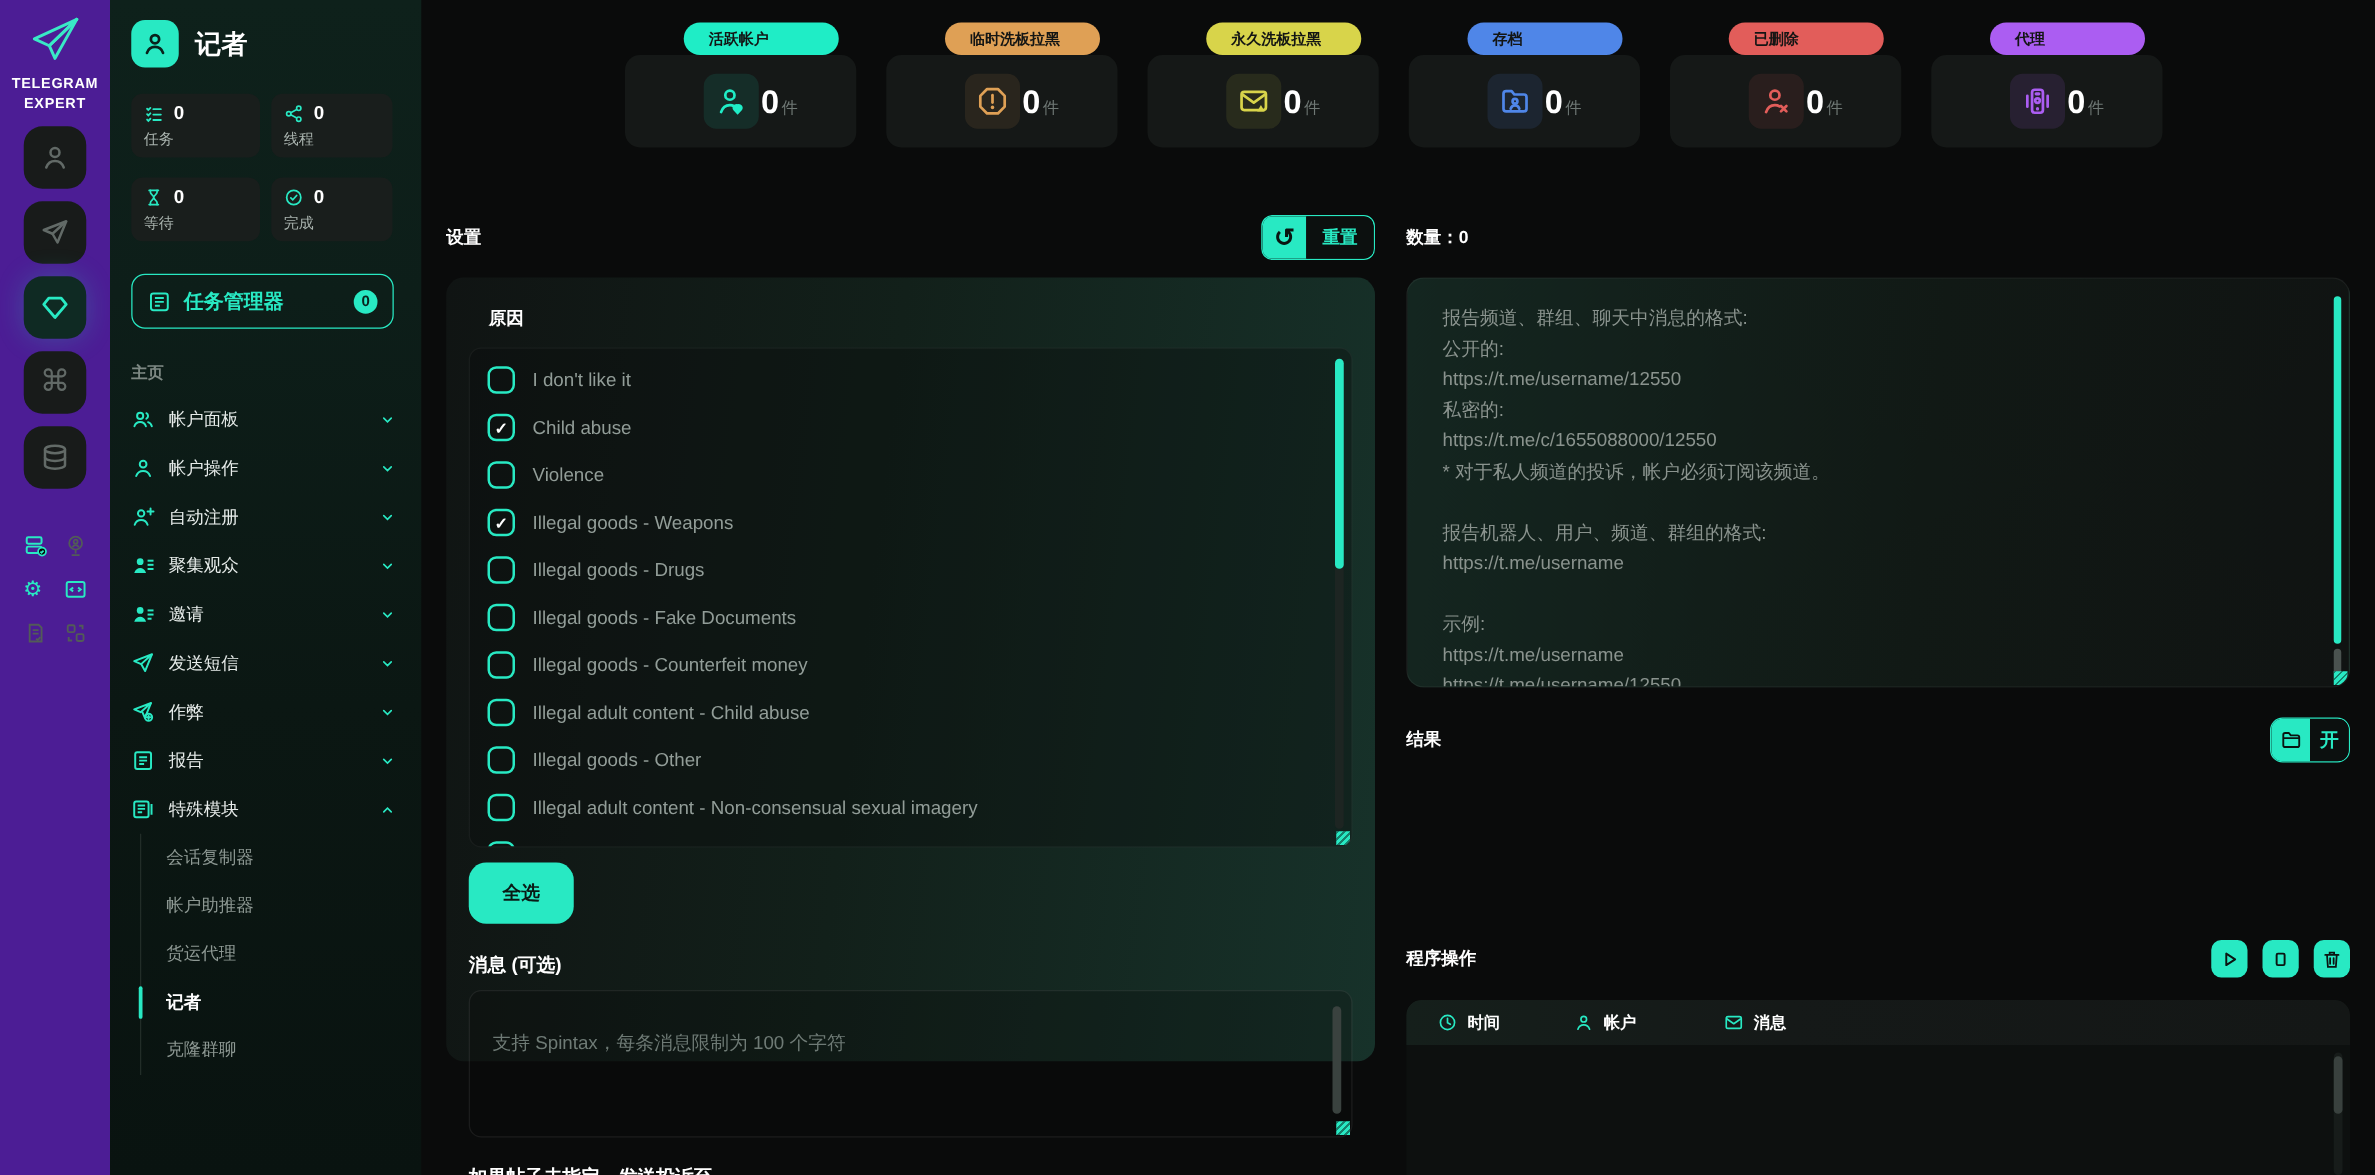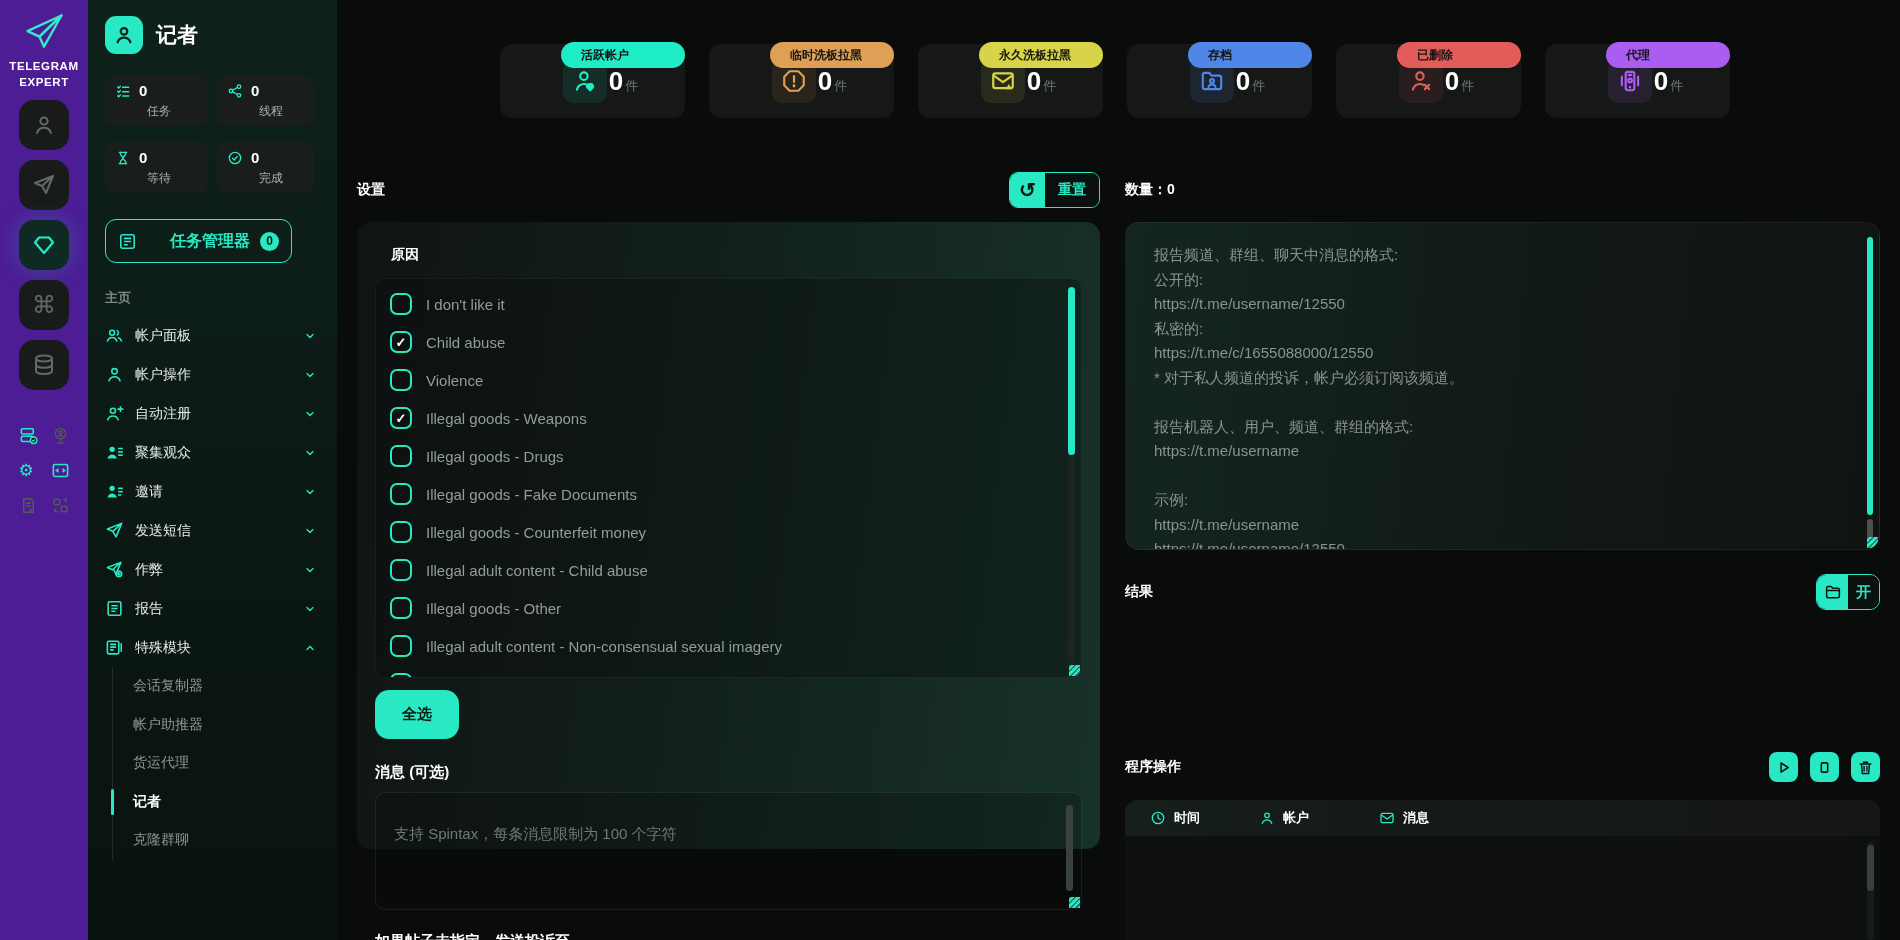--- a/index.html
+++ b/index.html
@@ -26,43 +26,43 @@
   .sidebar { width:249px; flex-shrink:0; background:linear-gradient(180deg,#0e211b 0%,#0d1e19 25%,#0b1713 60%,#091310 100%); padding-left:17px; overflow:hidden; }
   .sb-header { display:flex; align-items:center; gap:13px; margin-top:16px; }
   .avatar { width:38px; height:38px; border-radius:11px; background:#28e9c3; color:#08231c; display:flex; align-items:center; justify-content:center; }
   .avatar svg { width:22px; height:22px; }
   .sb-title { color:#fff; font-size:21px; font-weight:bold; }
   .sb-stats { margin-top:21px; display:grid; grid-template-columns:103px 97px; gap:16px 9px; }
   .sb-stat { background:#191e1c; border-radius:9px; height:51px; padding:7px 10px; cursor:default; }
   .sb-stat-top { display:flex; align-items:center; gap:8px; color:#28e9c3; }
   .sb-stat-top svg { width:16px; height:16px; }
   .sb-stat-val { color:#fff; font-weight:bold; font-size:15px; }
-  .sb-stat-label { color:#a9b3ae; font-size:12px; margin-top:4px;margin-left:32px; }
-  .tm-btn { margin-top:26px; width:187px; height:44px; border:1.5px solid #28e9c3; border-radius:11px; display:flex; align-items:center; gap:10px; padding:0 12px; color:#28e9c3; cursor:pointer;text-align:right; }
+  .sb-stat-label { color:#a9b3ae; font-size:12px; margin-top:4px; }
+  .tm-btn { margin-top:26px; width:210px; height:44px; border:1.5px solid #28e9c3; border-radius:11px; display:flex; align-items:center; gap:10px; padding:0 12px; color:#28e9c3; cursor:pointer; }
   .tm-btn svg { width:19px; height:19px; }
   .tm-label { font-size:16px; font-weight:bold; flex:1; }
   .tm-badge { width:19px; height:19px; border-radius:50%; background:#28e9c3; color:#08231c; font-size:12px; font-weight:bold; display:flex; align-items:center; justify-content:center; }
   .sb-section { margin-top:26px; color:#7d8883; font-size:13px; font-weight:bold; }
   .sb-menu { margin-top:9px; }
   .sb-item { display:flex; align-items:center; height:39px; gap:11px; padding-right:21px; color:#e7ecea; font-size:14px; cursor:pointer; }
   .sb-item .ic { width:19px; height:19px; color:#28e9c3; flex-shrink:0; }
   .sb-item .ic svg { width:19px; height:19px; }
   .sb-item .lbl { flex:1; }
   .chev { width:12px; height:12px; color:#28e9c3; }
   .chev.up { transform:rotate(180deg); }
   .sb-sub { margin-left:7px; border-left:1px solid #222d28; }
   .sb-sub-item { position:relative; height:38.5px; display:flex; align-items:center; padding-left:20px; color:#8d9893; font-size:14px; cursor:pointer; }
   .sb-sub-item[data-active="true"] { color:#ffffff; font-weight:bold; }
   .sb-sub-item[data-active="true"]::before { content:""; position:absolute; left:-2px; top:6px; bottom:6px; width:3px; border-radius:2px; background:#28e9c3; }
 
   
   .main { flex:1; padding:0 20px; }
   .cards-row { display:flex; gap:24px; margin:15px 0 0 143px; height:103px; }
   .card { position:relative; width:185px; flex-shrink:0; }
-  .card-badge { position:absolute; top:3px; right:0; width:124px; height:26px; border-radius:13px; display:flex; align-items:center; padding-left:20px; font-size:12px; font-weight:bold; color:#131514; z-index:2;margin-top:24px; }
+  .card-badge { position:absolute; top:3px; right:14px; width:124px; height:26px; border-radius:13px; display:flex; align-items:center; padding-left:20px; font-size:12px; font-weight:bold; color:#131514; z-index:2; }
   .card-body { position:absolute; top:29px; left:0; right:0; bottom:0; background:#151817; border-radius:12px; display:flex; align-items:center; padding-left:16px; gap:2px;justify-content:center; }
   .card-ic { width:44px; height:44px; border-radius:10px; display:flex; align-items:center; justify-content:center; }
   .card-ic svg { width:26px; height:26px; }
   .card-val { color:#fff; font-size:26px; font-weight:bold; }
   .card-unit { color:#6f7875; font-size:13px; margin-left:2px; }
   .c0 .card-badge { background:#1fedc6; } .c0 .card-ic { background:rgba(31,237,198,.10); color:#1fedc6; }
   .c1 .card-badge { background:#dfa055; } .c1 .card-ic { background:rgba(223,160,85,.10); color:#dfa055; }
   .c2 .card-badge { background:#d8d44a; } .c2 .card-ic { background:rgba(216,212,74,.10); color:#d8d44a; }
   .c3 .card-badge { background:#4f86e8; } .c3 .card-ic { background:rgba(79,134,232,.12); color:#4f86e8; }
   .c4 .card-badge { background:#e25d5a; } .c4 .card-ic { background:rgba(226,93,90,.10); color:#e25d5a; }

